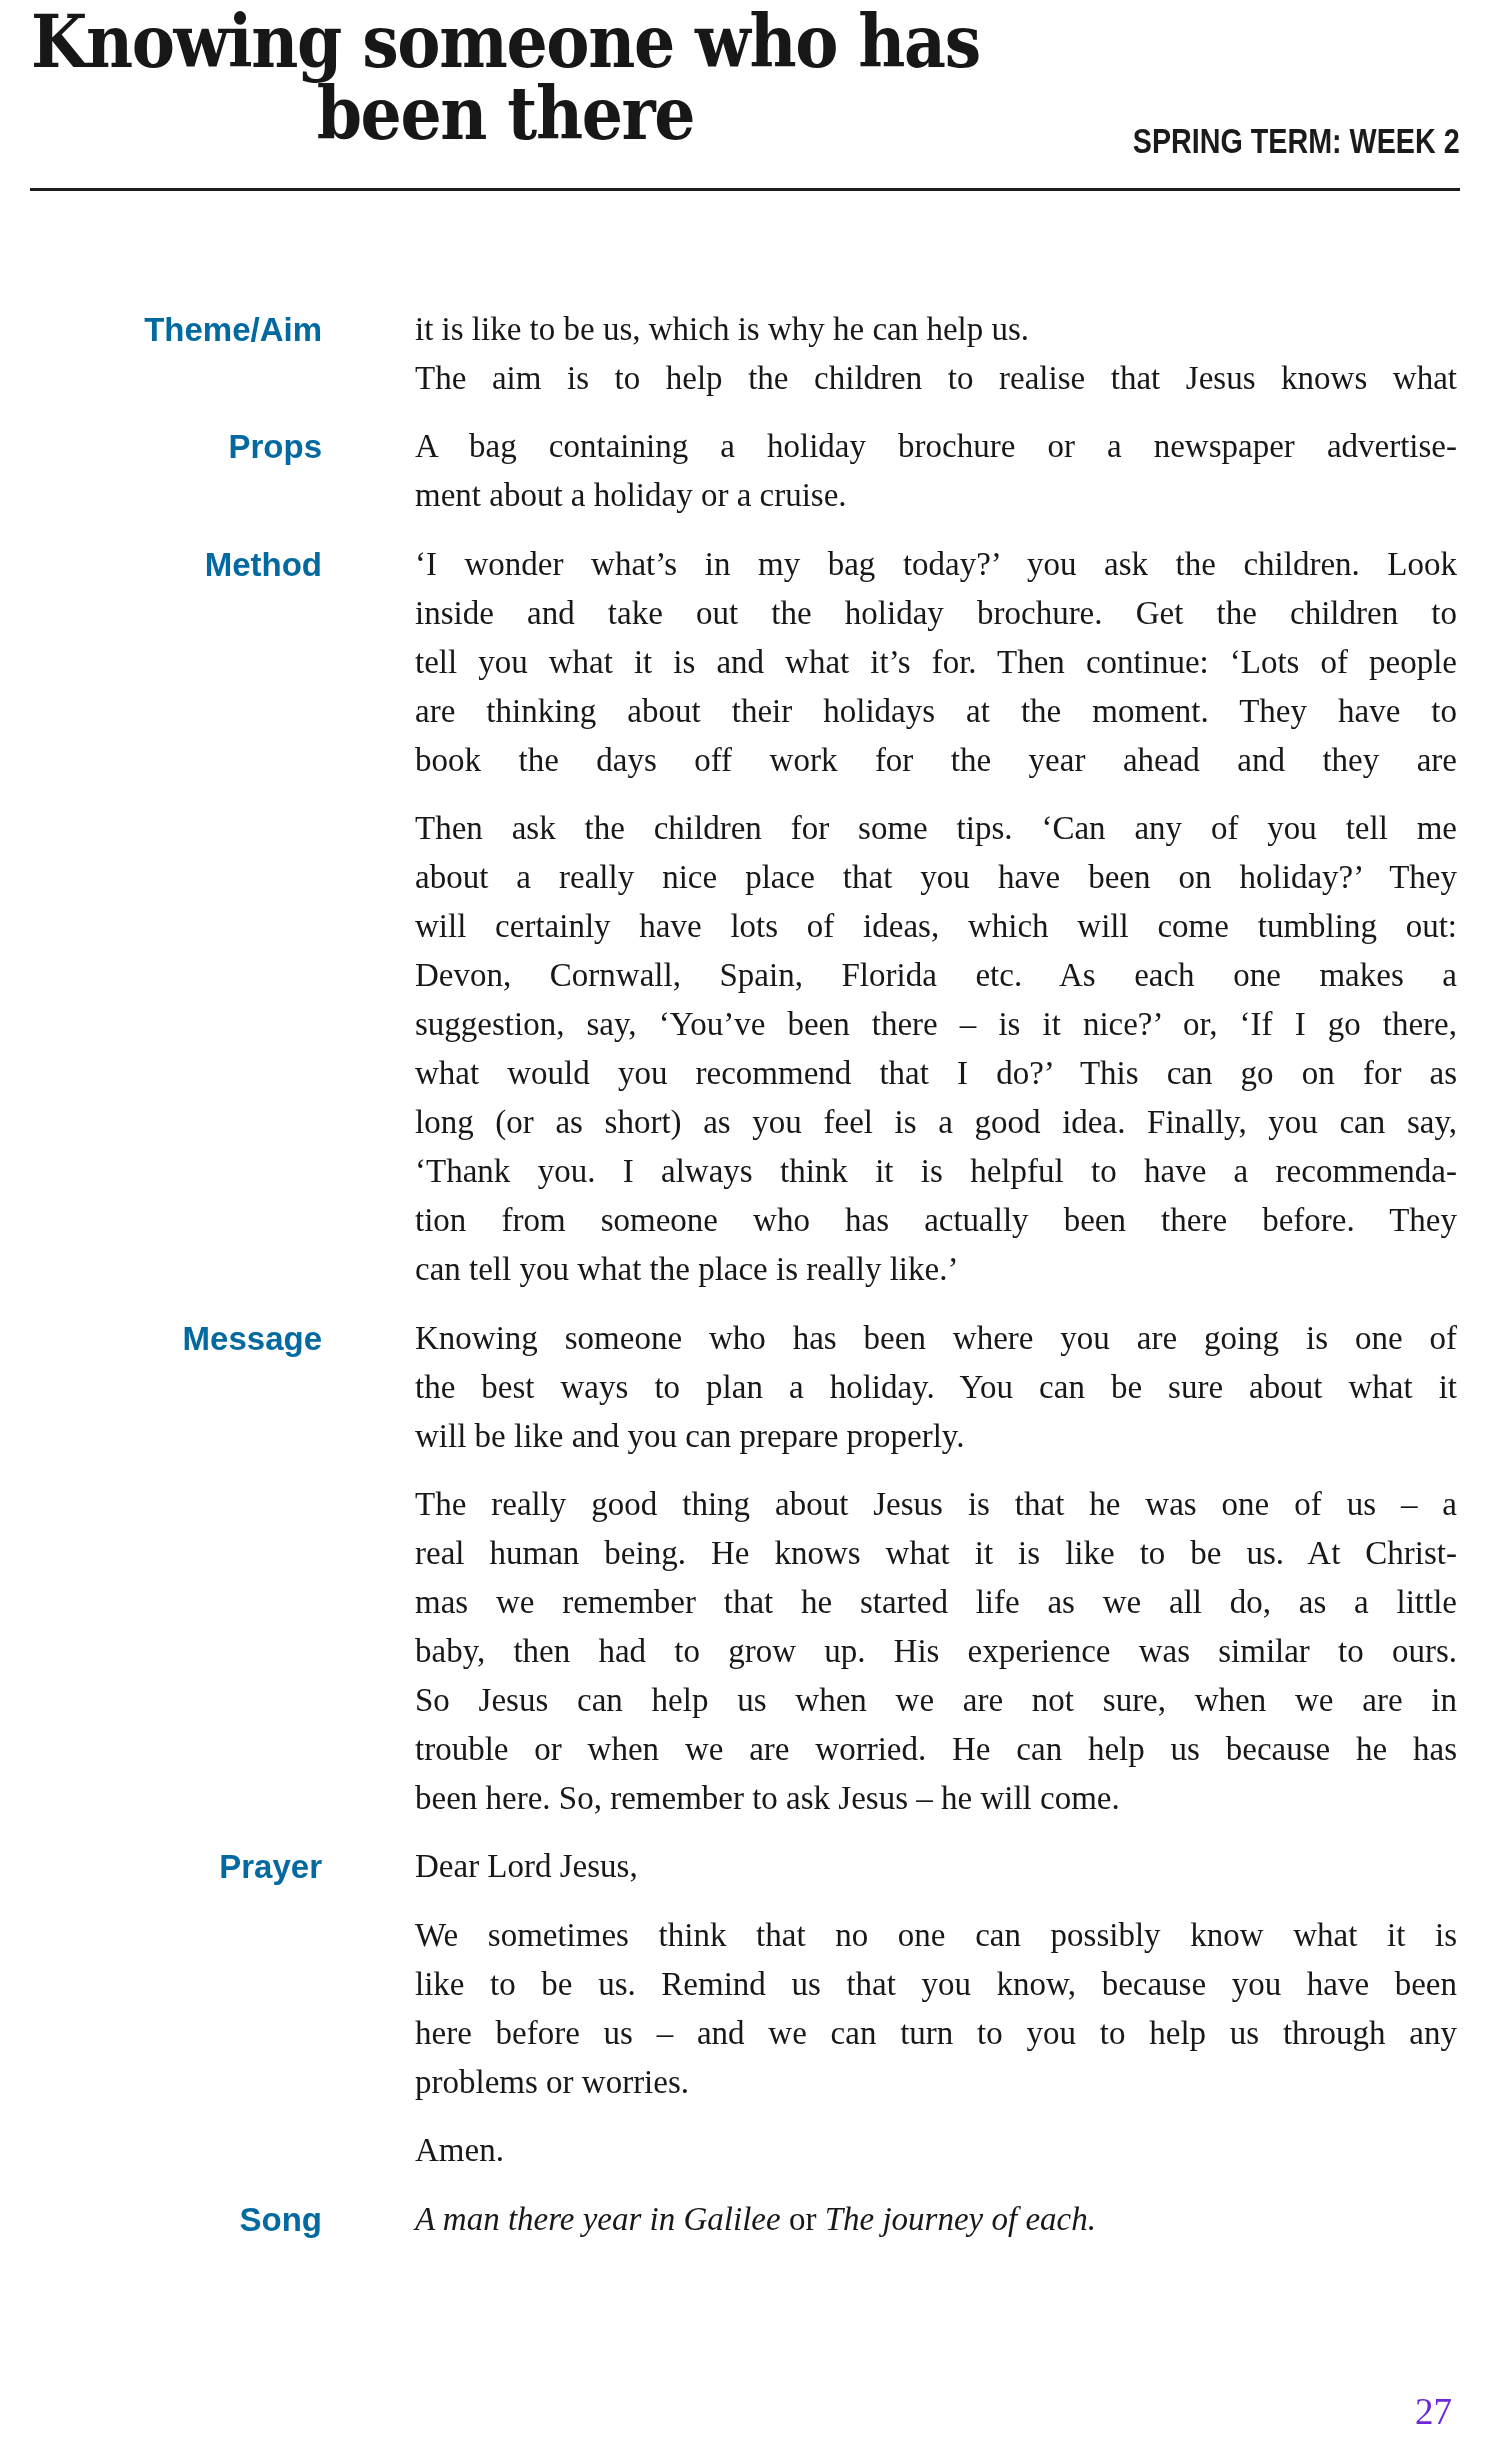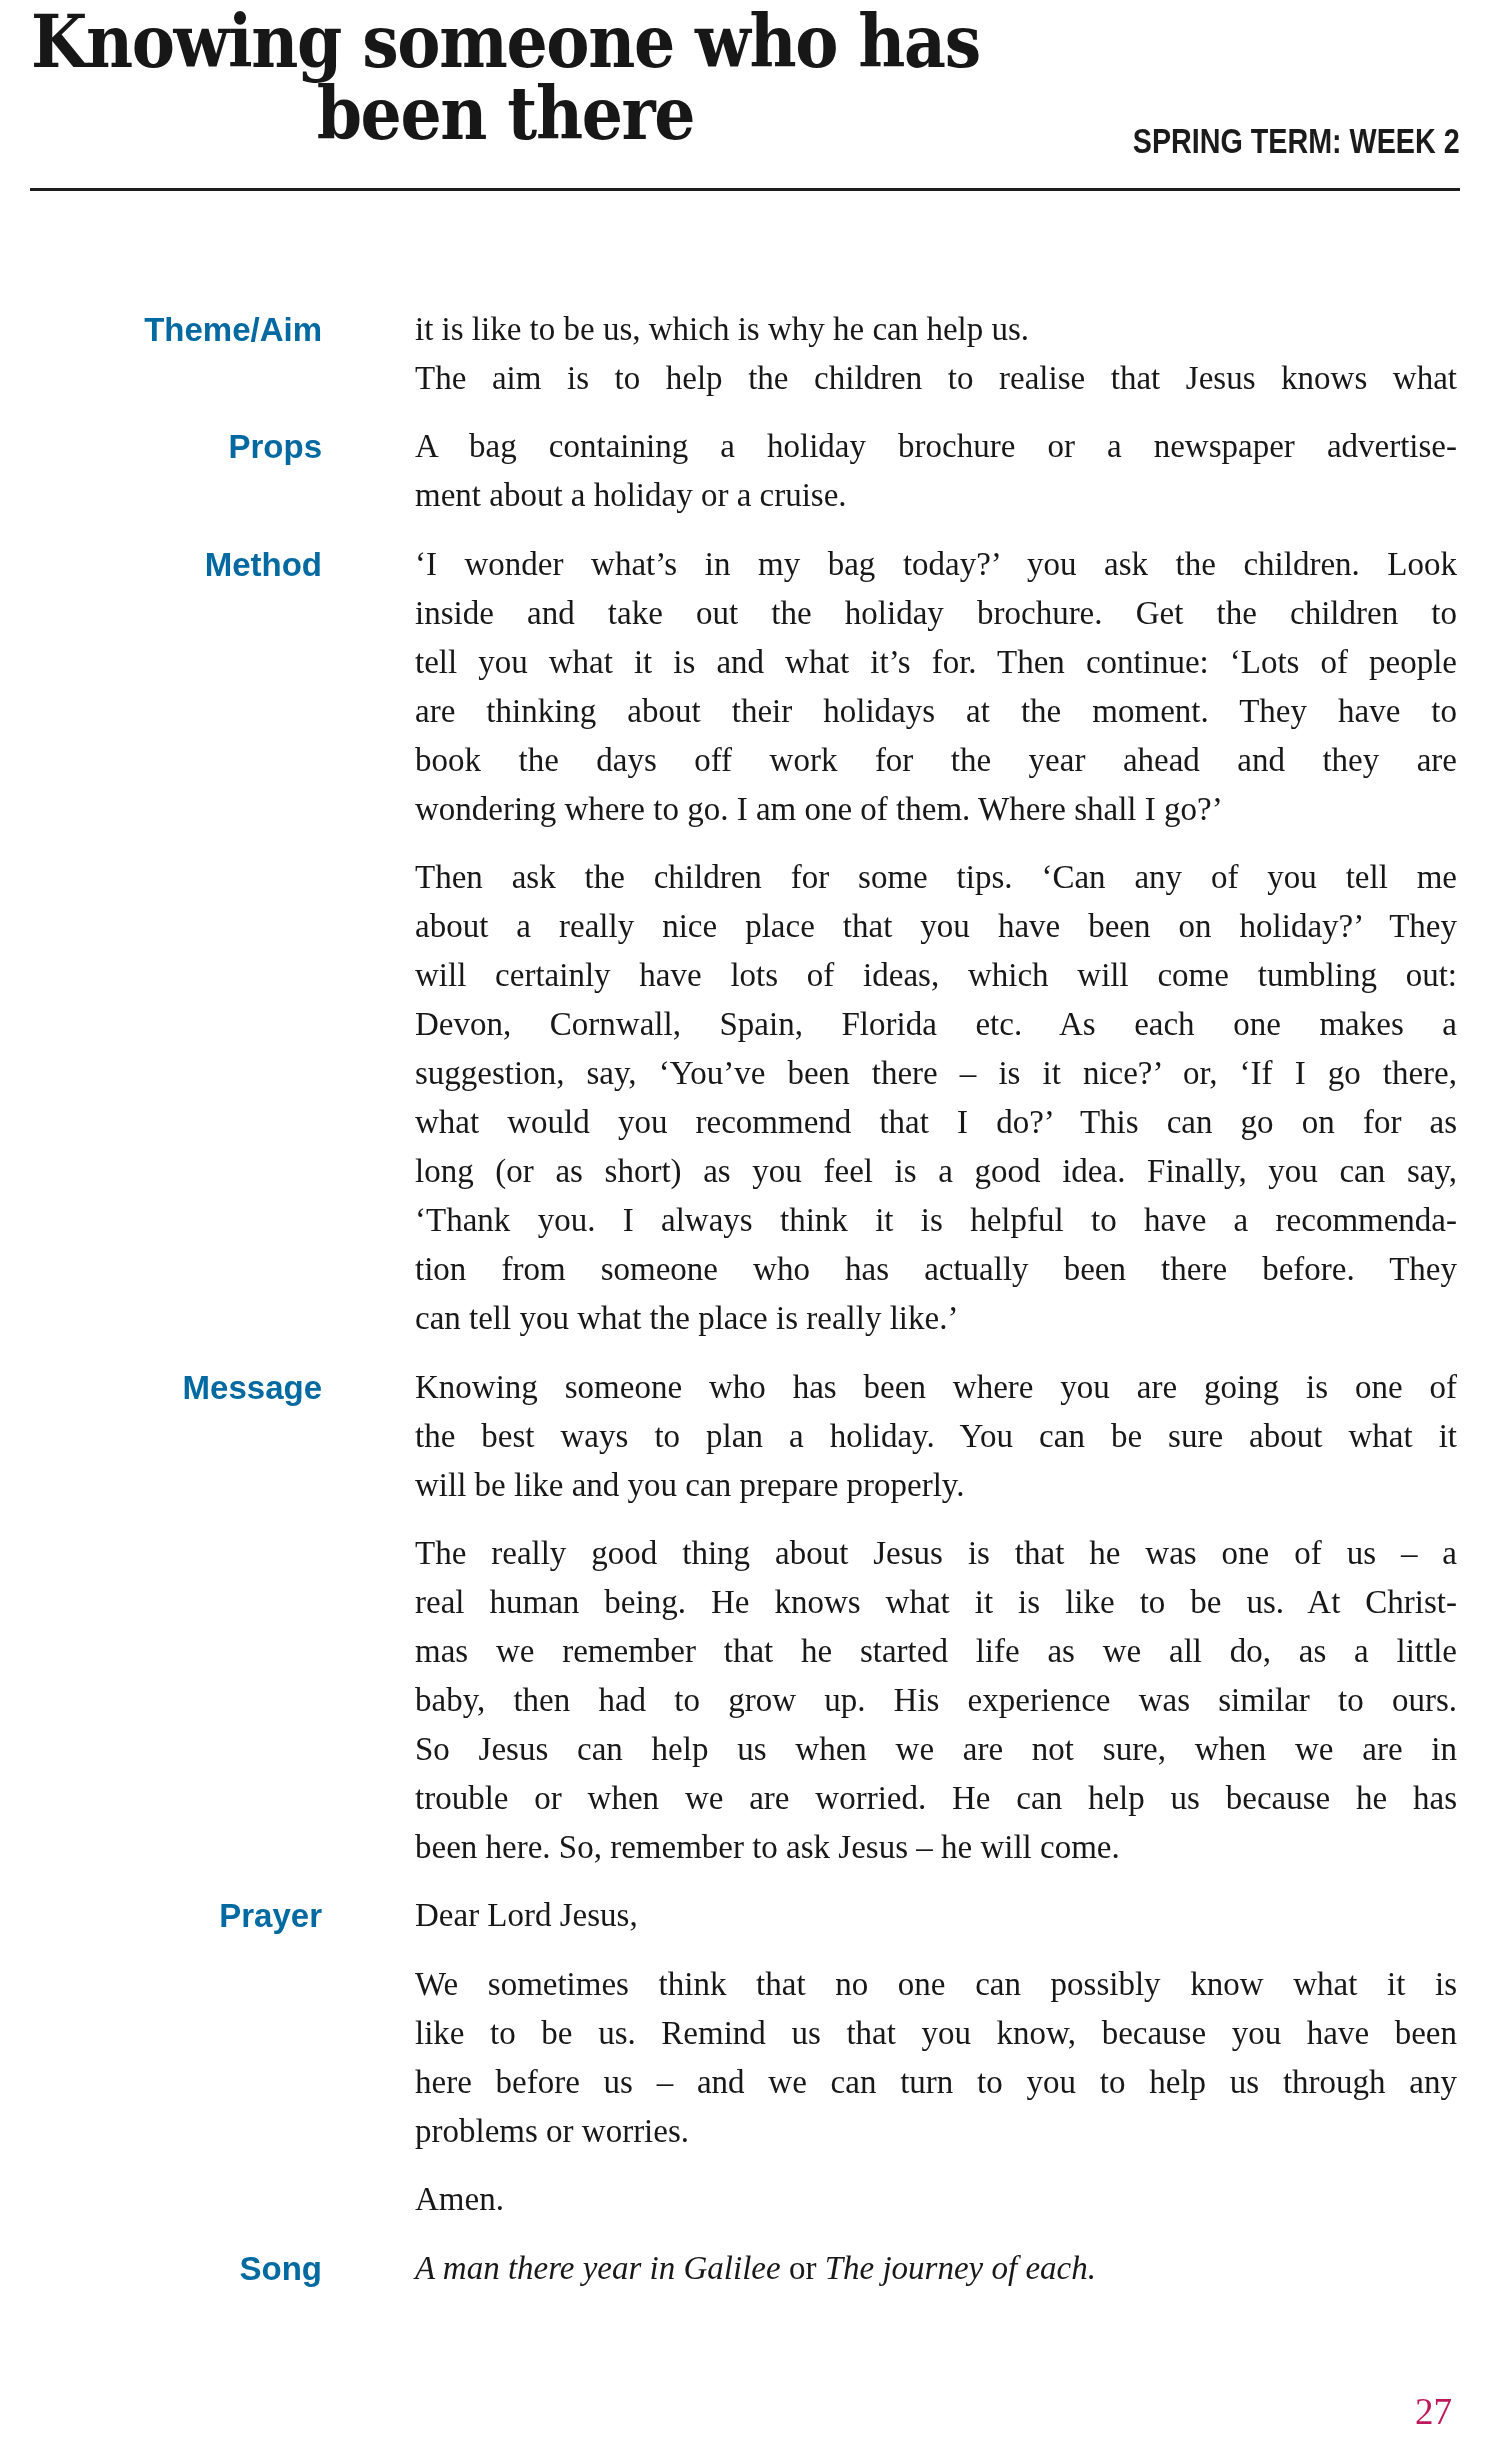--- a/index.html
+++ b/index.html
@@ -72,21 +72,21 @@
   .line { text-align: justify; text-align-last: justify; }
   .line.last { text-align-last: left; }
   .it { font-style: italic; }
   .pagenum {
     position: absolute;
     right: 51px;
     top: 2393px;
     font-family: "Liberation Serif", serif;
     font-size: 37px;
     line-height: 37px;
-    color: #be185d;
+    color: #6d28d9;
   }
 </style>
 </head>
 <body>
 
 <div class="page">
 
   <div class="header">
     <h1 class="title">
       <span class="tl">Knowing someone who has</span>
@@ -119,21 +119,20 @@
       </div>
       <div class="row">
         <div class="label">Method</div>
         <div class="body-col">
           <div class="para">
             <div class="line">‘I wonder what’s in my bag today?’ you ask the children. Look</div>
             <div class="line">inside and take out the holiday brochure. Get the children to</div>
             <div class="line">tell you what it is and what it’s for. Then continue: ‘Lots of people</div>
             <div class="line">are thinking about their holidays at the moment. They have to</div>
             <div class="line">book the days off work for the year ahead and they are</div>
-            <div class="line last">wondering where to go. I am one of them. Where shall I go?’</div>
           </div>
           <div class="para">
             <div class="line">Then ask the children for some tips. ‘Can any of you tell me</div>
             <div class="line">about a really nice place that you have been on holiday?’ They</div>
             <div class="line">will certainly have lots of ideas, which will come tumbling out:</div>
             <div class="line">Devon, Cornwall, Spain, Florida etc. As each one makes a</div>
             <div class="line">suggestion, say, ‘You’ve been there – is it nice?’ or, ‘If I go there,</div>
             <div class="line">what would you recommend that I do?’ This can go on for as</div>
             <div class="line">long (or as short) as you feel is a good idea. Finally, you can say,</div>
             <div class="line">‘Thank you. I always think it is helpful to have a recommenda-</div>

